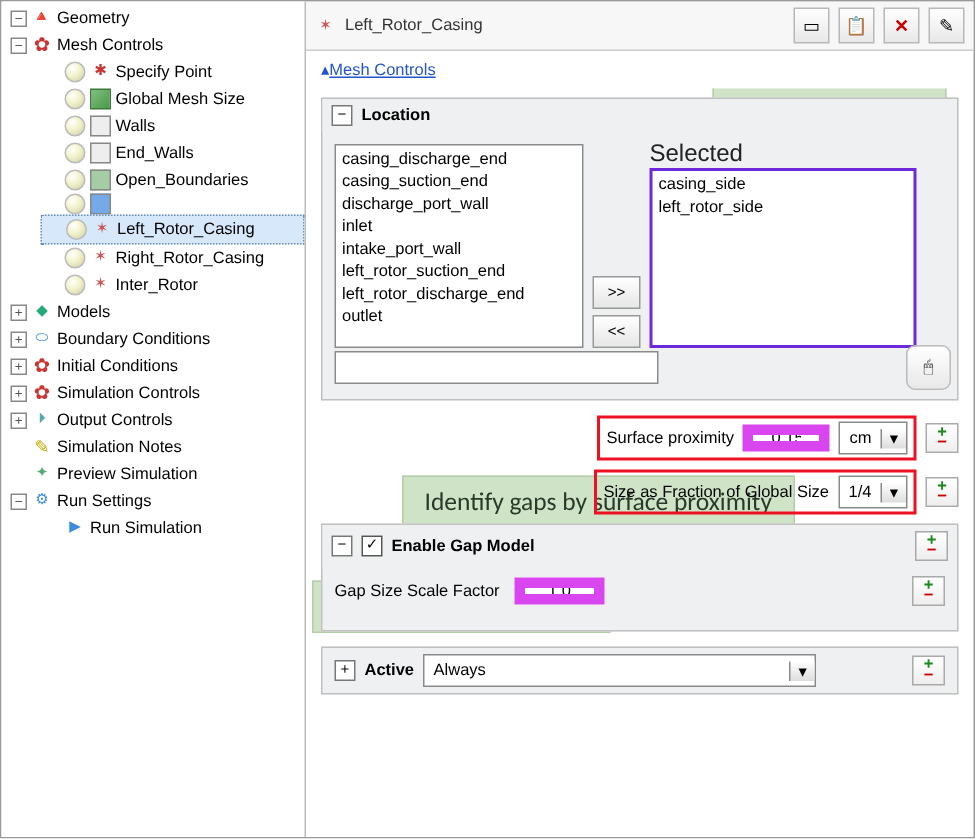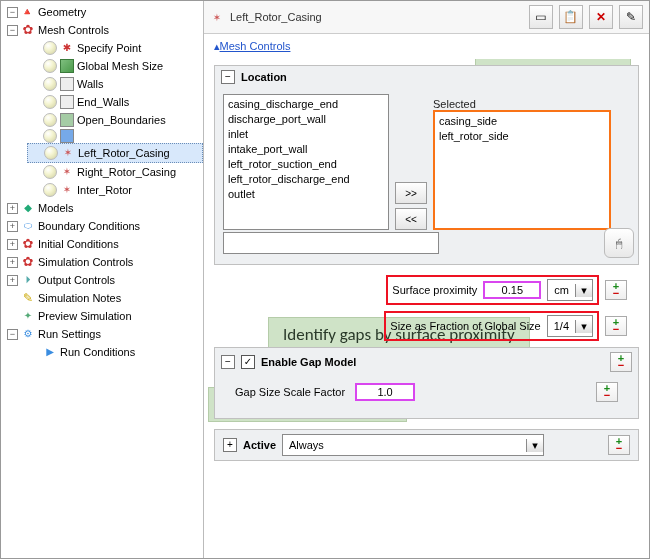--- a/index.html
+++ b/index.html
@@ -29,29 +29,29 @@
 .breadcrumb a{color:#2255cc;text-decoration:underline;font-size:11px;cursor:pointer}
 .breadcrumb .caret{color:#2255cc}
 .pcontent{flex:1;overflow:auto;padding:0 10px 8px 10px;position:relative}
 .grp{border:1px solid #c0c0c0;margin:6px 0 10px 0;background:#eef0f2;padding:6px 8px 10px 8px;position:relative}
 .ghdr{display:flex;align-items:center;gap:6px;margin:-6px -8px 6px -8px;padding:4px 6px;background:#eef0f2}
 .sq{width:12px;height:12px;border:1px solid #777;background:#fff;display:inline-flex;align-items:center;justify-content:center;font-size:10px;line-height:10px;cursor:pointer}
 .ghdr b{font-weight:bold;font-size:11px}
 .loc{display:flex;gap:6px;align-items:flex-end}
 .lst{width:160px;height:130px;border:1px solid #8a8a8a;background:#fff;overflow:auto;font-size:11px;padding:2px 2px}
 .lst div{padding:0 2px;line-height:15px;cursor:pointer}
-.lst.selbox{width:170px;border:2px solid #f97316;}
+.lst.selbox{width:170px;border:2px solid #6d28d9;}
 .movebtns{display:flex;flex-direction:column;gap:4px;margin-top:34px}
 .mvb{width:30px;height:20px;border:1px solid #999;background:linear-gradient(#fff,#e6e6e6);font-size:10px;display:flex;align-items:center;justify-content:center;cursor:pointer}
-.lbl{font-size:11px;color:#222;margin-top:6px}
+.lbl{font-size:16px;color:#222;margin-top:6px}
 .filter{width:210px;height:18px;border:1px solid #8a8a8a;background:#fff;margin-top:2px}
 .mouseico{width:28px;height:28px;border:1px solid #bbb;border-radius:6px;background:linear-gradient(#fff,#e8e8e8);display:flex;align-items:center;justify-content:center;position:absolute;right:4px;bottom:6px}
-.rowf{display:flex;align-items:center;gap:6px;justify-content:flex-end;margin:6px 12px;position:relative}
+.rowf{display:flex;align-items:center;gap:6px;justify-content:flex-end;margin:6px 0;position:relative}
 .rowf .fl{font-size:11px}
-.tin{height:18px;border:2px solid #d946ef;background:#fff;text-align:center;padding:0 12px;box-sizing:border-box;font-size:11px}
+.tin{height:18px;border:7px solid #d946ef;background:#fff;text-align:center;padding:0 12px;box-sizing:border-box;font-size:11px}
 .dd{height:20px;border:1px solid #8a8a8a;background:#fff;display:flex;align-items:center;font-size:11px}
 .dd .dv{padding:0 6px}
 .dd .dar{width:16px;border-left:1px solid #8a8a8a;background:linear-gradient(#fff,#ddd);text-align:center;cursor:pointer}
 .pm{width:20px;height:18px;border:1px solid #aaa;background:linear-gradient(#fff,#eee);display:inline-flex;flex-direction:column;align-items:center;justify-content:center;cursor:pointer;line-height:7px}
 .pm .p{color:#1a8a1a;font-weight:bold;font-size:11px}
 .pm .m{color:#c00;font-weight:bold;font-size:11px}
 .redbox{border:2px solid #e12;padding:2px 4px;display:flex;align-items:center;gap:6px}
 .ann{position:absolute;background:#cfe3c7;border:1px solid #b5cca9;padding:6px 14px;font-family:'Segoe UI',Calibri,Arial;font-size:17px;color:#2a3a2a;pointer-events:none}
 .chk{width:12px;height:12px;border:1px solid #555;background:#fff;display:inline-flex;align-items:center;justify-content:center;font-size:10px;line-height:10px}
 </style>
@@ -201,21 +201,21 @@
           <div class="row">
             <span class="tog">−</span>
             <span class="ico" style="color:#3a8de0">⚙</span>
             <span>Run Settings</span>
           </div>
         <ul style="padding-left:22px">
             <li>
               <div class="row">
                 <span class="sp"></span>
                 <span class="ico" style="color:#3a8de0">▶</span>
-                <span>Run Conditions</span>
+                <span>Run Simulation</span>
               </div>
             </li>
           </ul>
       </li>
     </ul>
   </div>
 
   <div class="panel">
     <div class="phdr">
       <span class="ico" style="color:#c55">✶</span>
@@ -236,20 +236,21 @@
       <div class="ann" style="top:-4px;right:18px">Select surface pair</div>
 
       <div class="grp" style="position:relative">
         <div class="ghdr">
             <span class="sq">−</span>
             <b>Location</b>
           </div>
         <div class="loc">
           <div class="lst">
             <div>casing_discharge_end</div>
+            <div>casing_suction_end</div>
             <div>discharge_port_wall</div>
             <div>inlet</div>
             <div>intake_port_wall</div>
             <div>left_rotor_suction_end</div>
             <div>left_rotor_discharge_end</div>
             <div>outlet</div>
           </div>
           <div class="movebtns">
             <div class="mvb">&gt;&gt;</div>
             <div class="mvb">&lt;&lt;</div>

